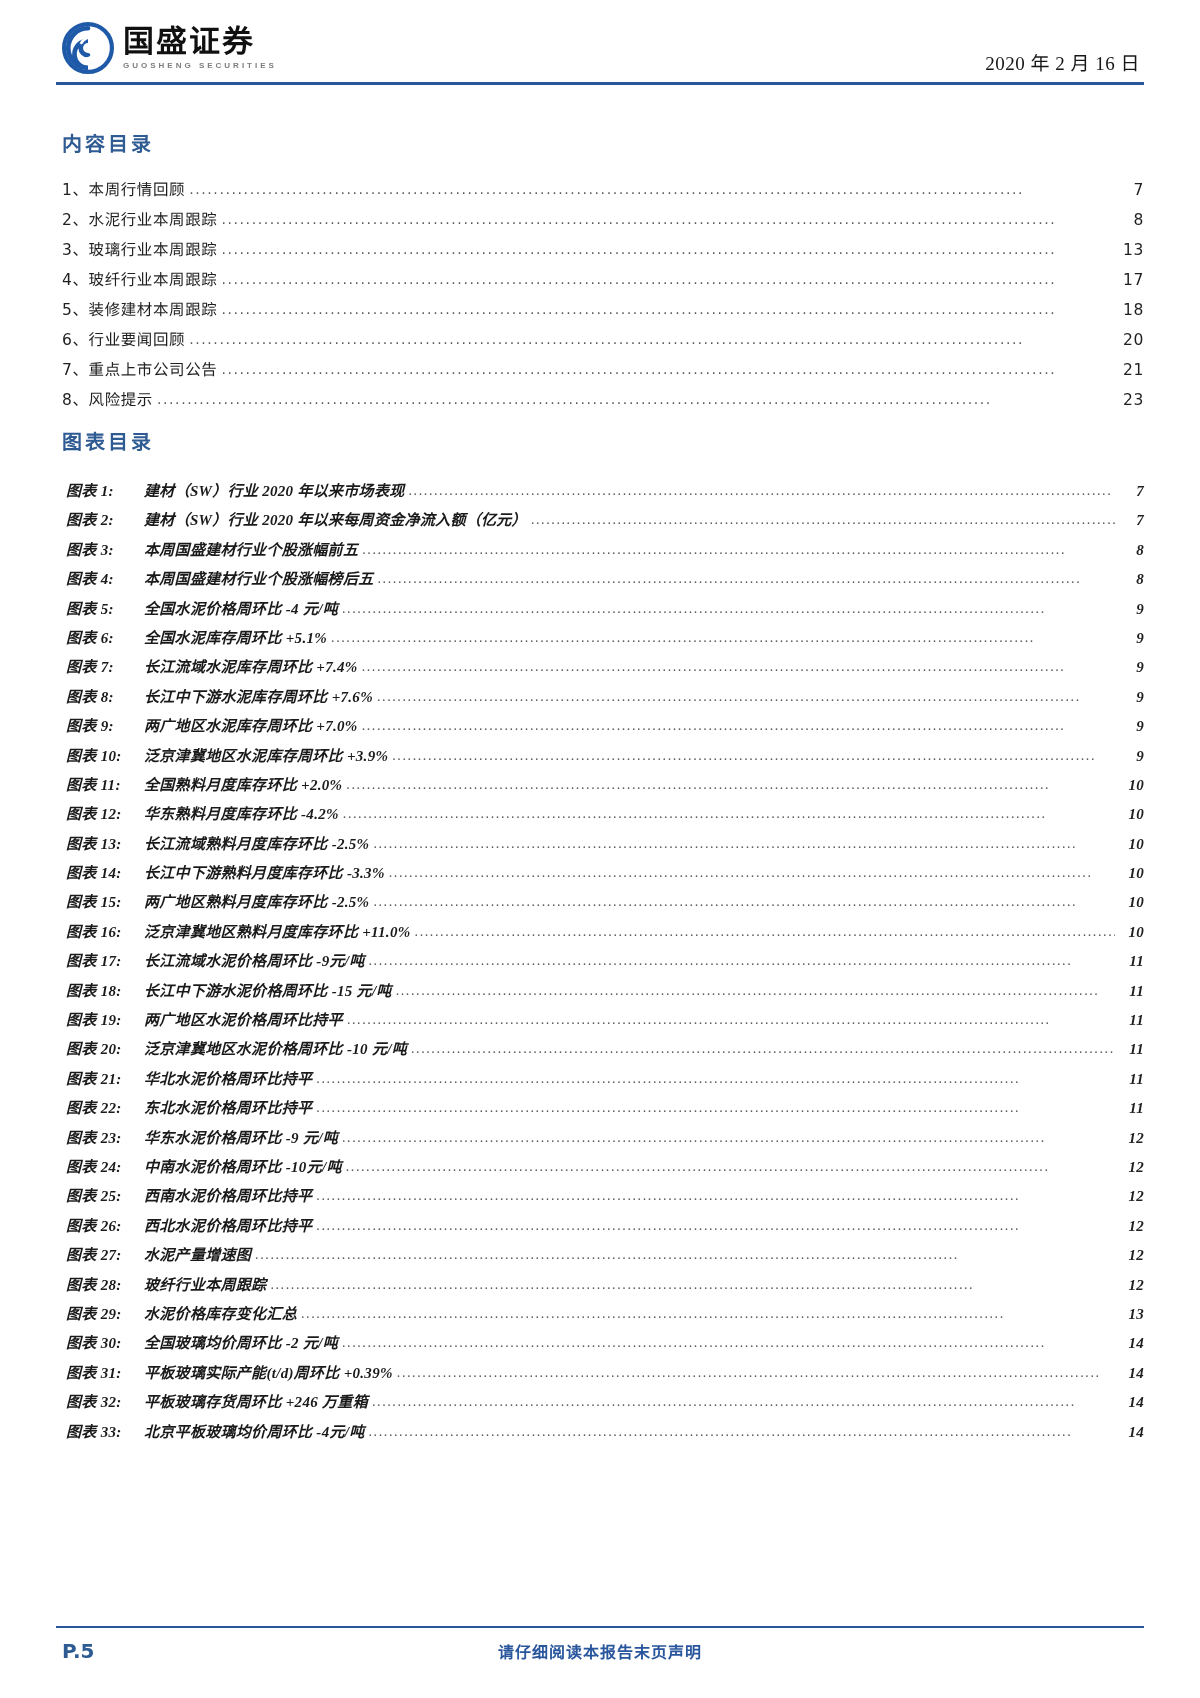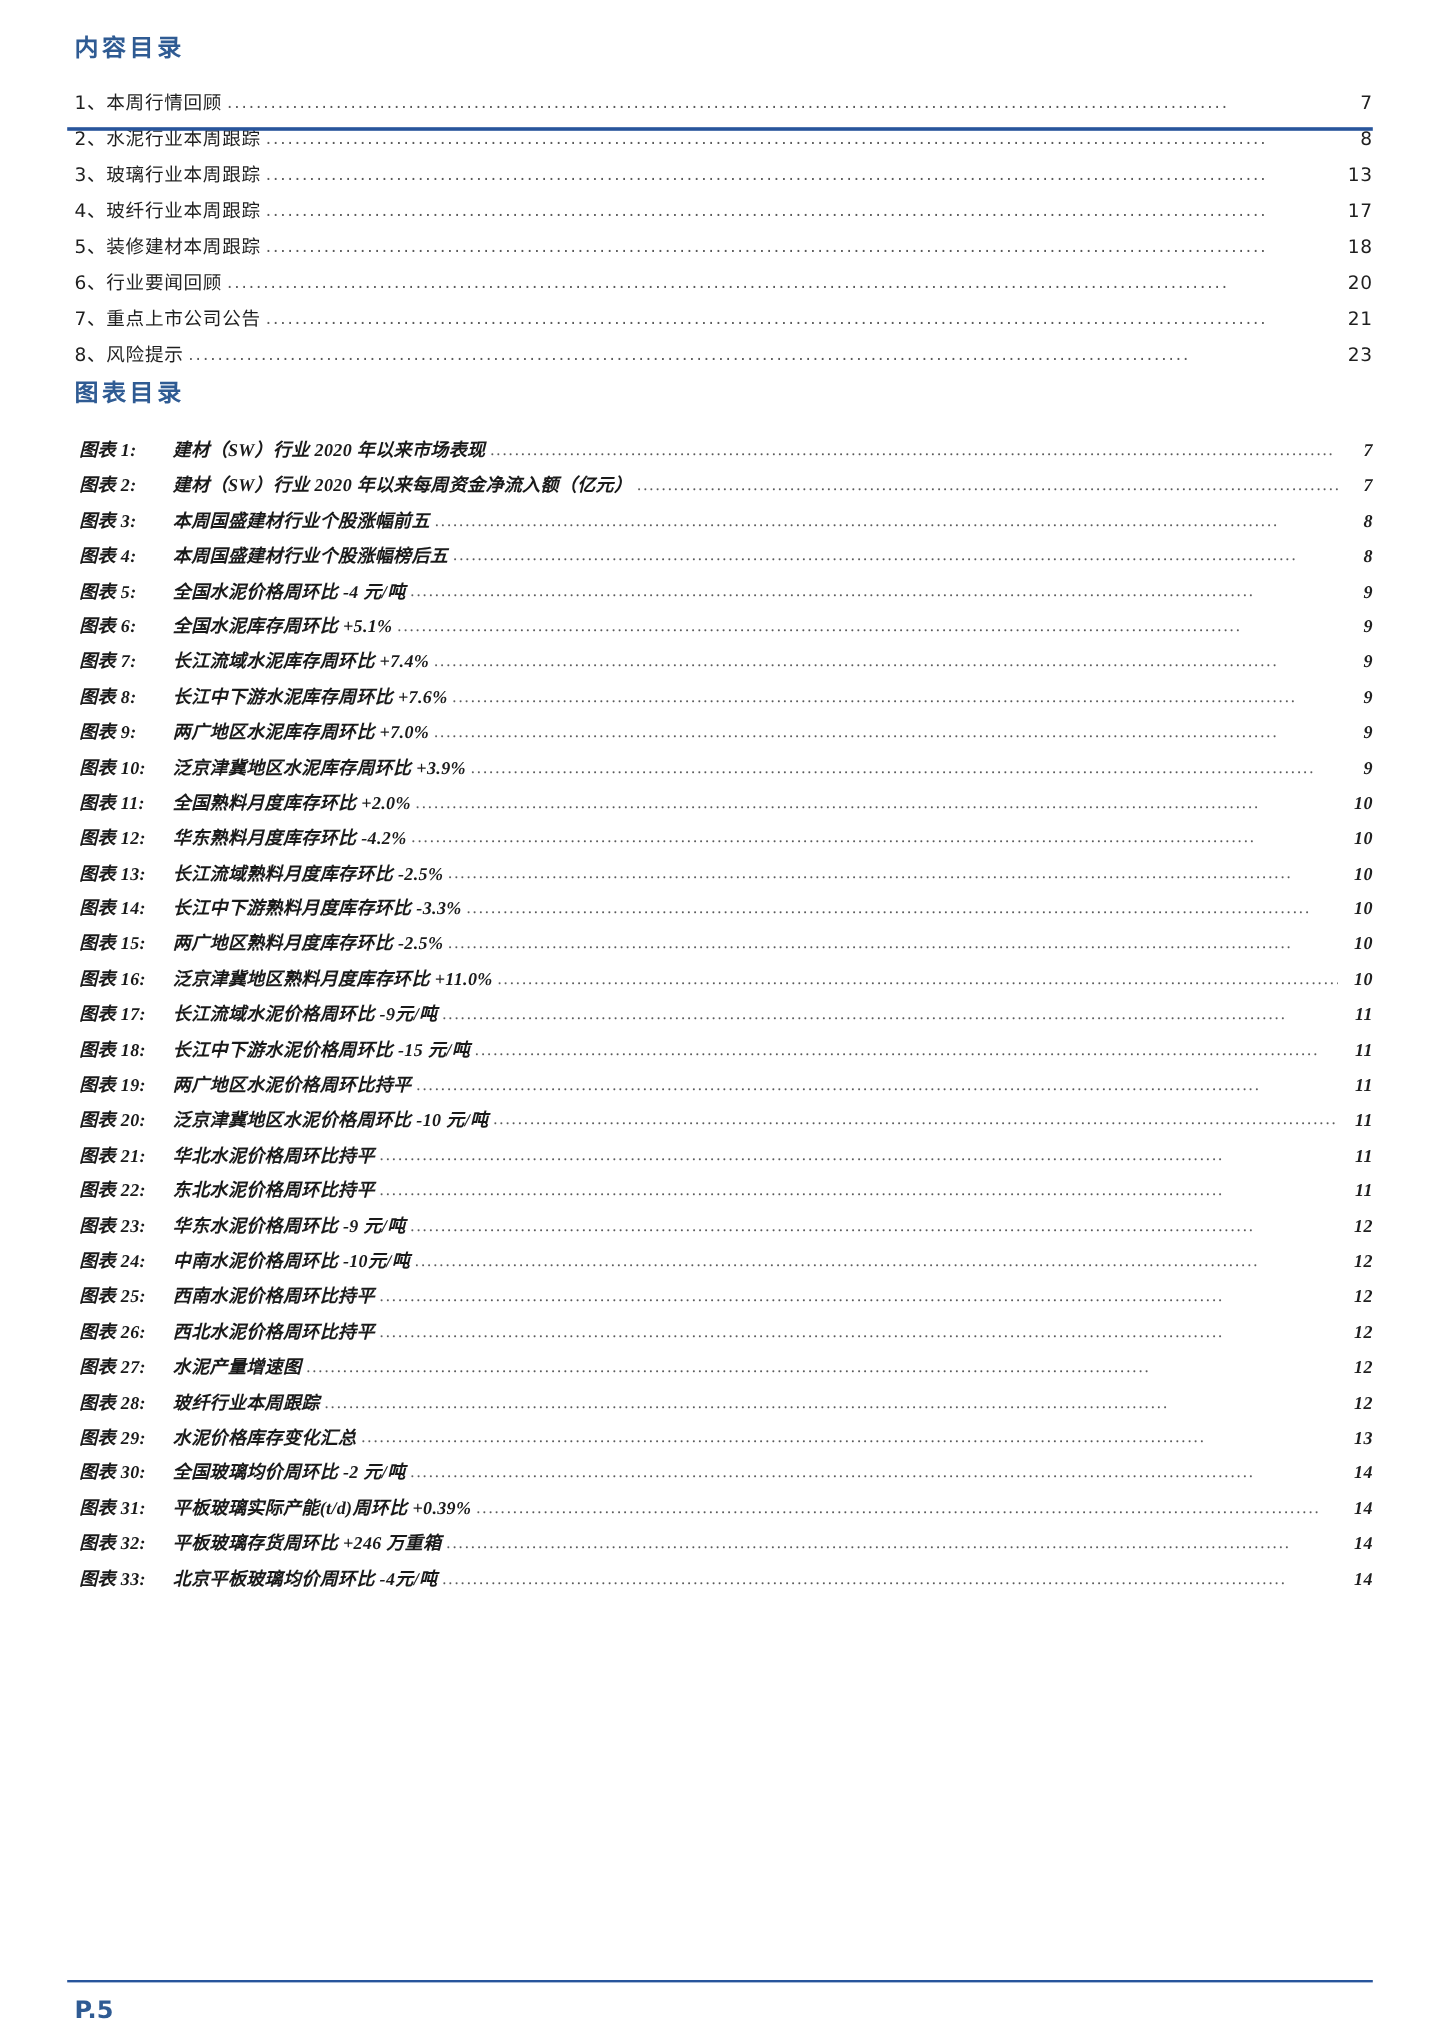--- a/index.html
+++ b/index.html
@@ -93,21 +93,21 @@
     color: #2f5b93;
     letter-spacing: 3px;
     margin: 0;
     padding-left: 6px;
   }
   .toc-section { margin-top: 24px; }
   .fig-section { }
 
   
   .toc-list {
-    margin: 18px 0 0 0;
+    margin: 18px 0 11px 0;
     padding: 0 0 0 6px;
     list-style: none;
   }
   .toc-row {
     display: flex;
     align-items: baseline;
     font-family: "DejaVu Sans", "Liberation Sans", sans-serif;
     font-size: 15.5px;
     color: #1f1f1f;
     height: 30px;
@@ -209,20 +209,35 @@
     color: #28559c;
     letter-spacing: 1px;
     pointer-events: none;
   }
 </style>
 </head>
 <body>
 
 <div class="page">
 
+  <div class="header">
+    <div class="brand">
+      <svg class="brand-mark" viewBox="0 0 100 100" aria-hidden="true">
+        <circle cx="50" cy="50" r="46" fill="none" stroke="#1e5aa8" stroke-width="8"></circle>
+        <path d="M50 12 A38 38 0 0 0 50 88 A26 26 0 0 1 50 36 A14 14 0 0 0 50 64" fill="none" stroke="#1e5aa8" stroke-width="9" stroke-linecap="round"></path>
+        <path d="M64 30 A24 24 0 0 0 36 42" fill="none" stroke="#ffffff" stroke-width="5"></path>
+        <path d="M36 70 A24 24 0 0 0 64 58" fill="none" stroke="#ffffff" stroke-width="5"></path>
+      </svg>
+      <div class="brand-text">
+        <div class="brand-cn">国盛证券</div>
+        <div class="brand-en">GUOSHENG SECURITIES</div>
+      </div>
+    </div>
+    <div class="header-date">2020 年 2 月 16 日</div>
+  </div>
   <div class="header-rule"></div>
 
   <div class="toc-section">
     <h2 class="section-title">内容目录</h2>
     <ul class="toc-list" id="toc-list">
         <li class="toc-row">
           <span class="t-label">1、本周行情回顾</span>
           <span class="leader">..........................................................................................................................................</span>
           <span class="t-page">7</span>
         </li>
@@ -465,16 +480,17 @@
           <span class="leader">..........................................................................................................................................</span>
           <span class="f-page">14</span>
         </li>
       </ul>
   </div>
 
   <div class="footer">
     <div class="footer-rule"></div>
     <div class="footer-inner">
       <div class="footer-page">P.5</div>
+      <div class="footer-note">请仔细阅读本报告末页声明</div>
     </div>
   </div>
 
 </div>
 
 </body></html>

